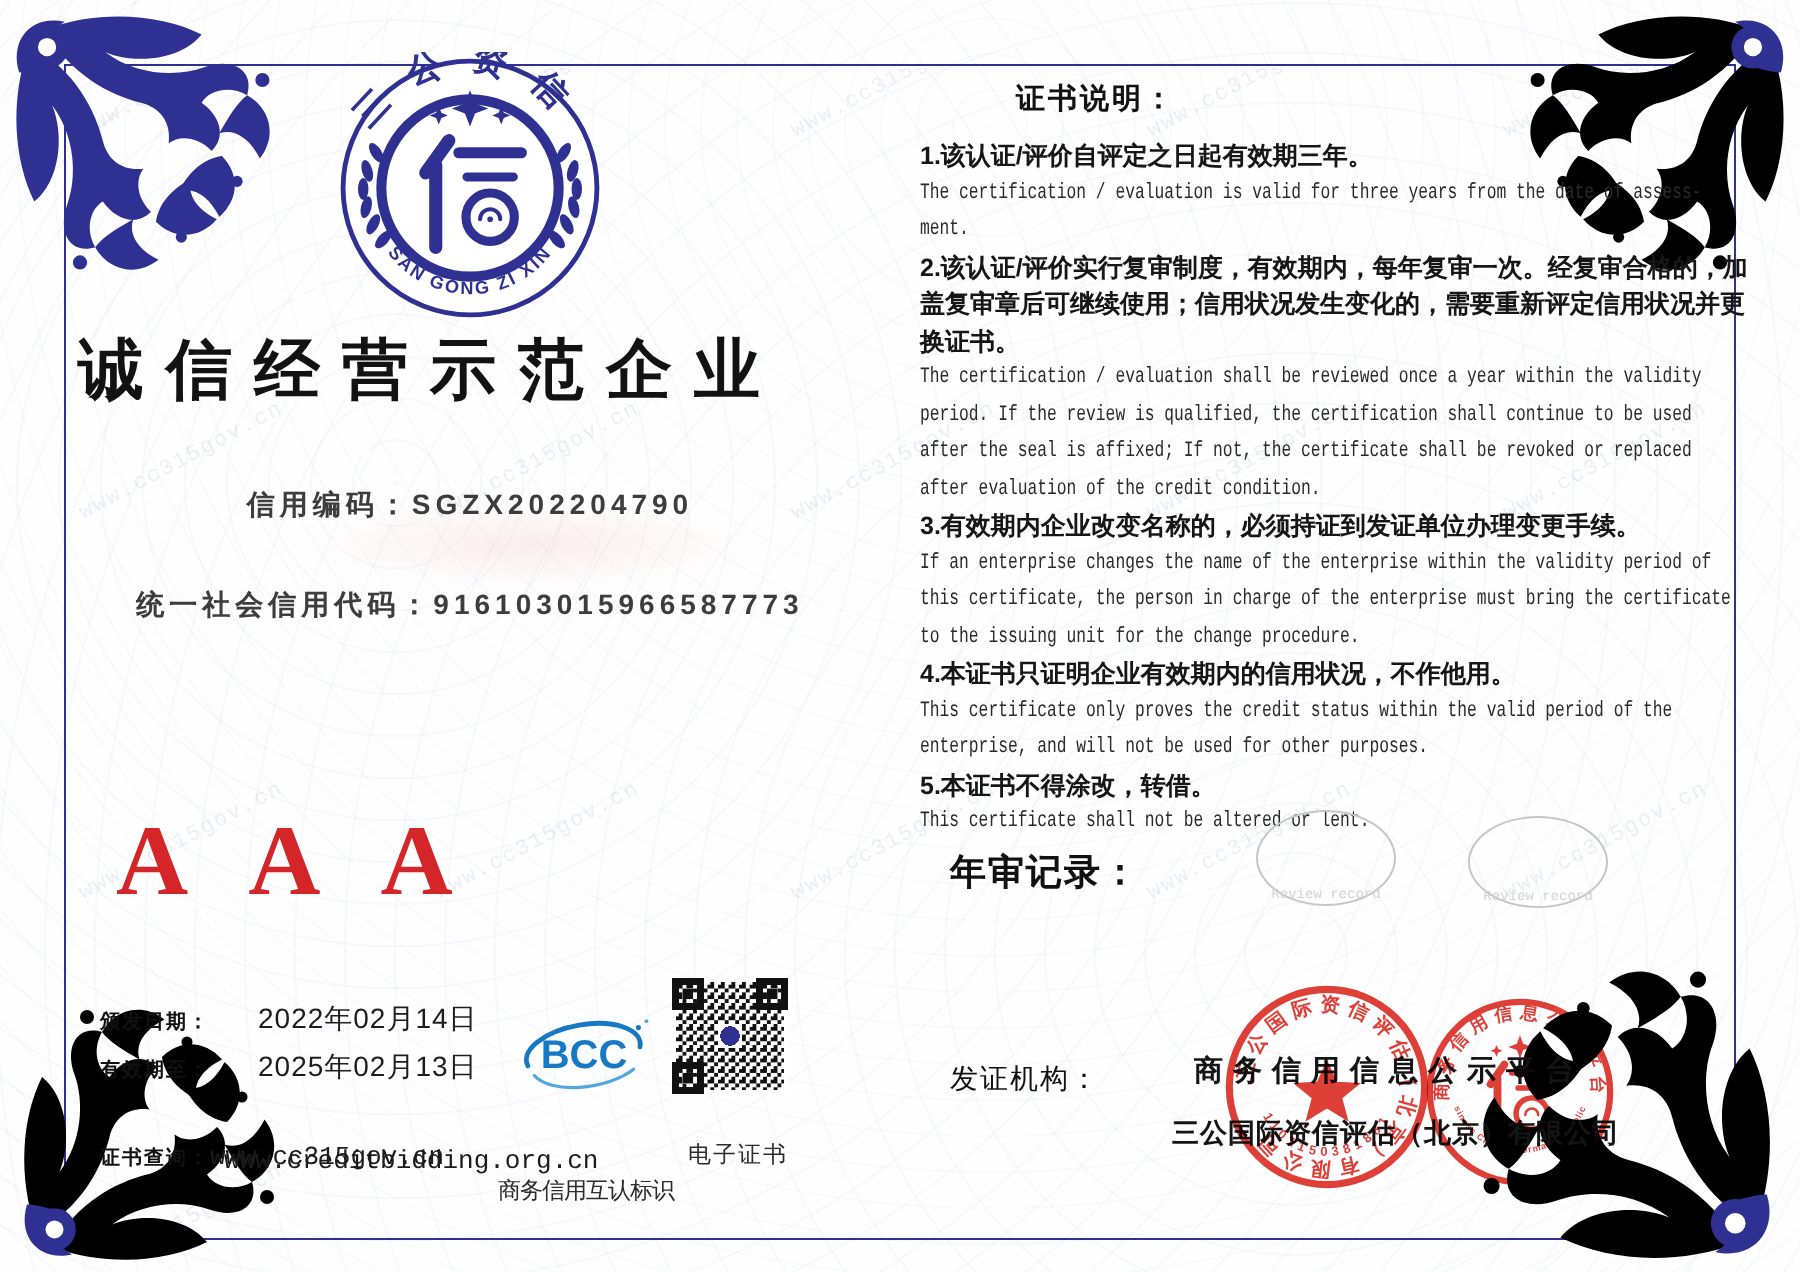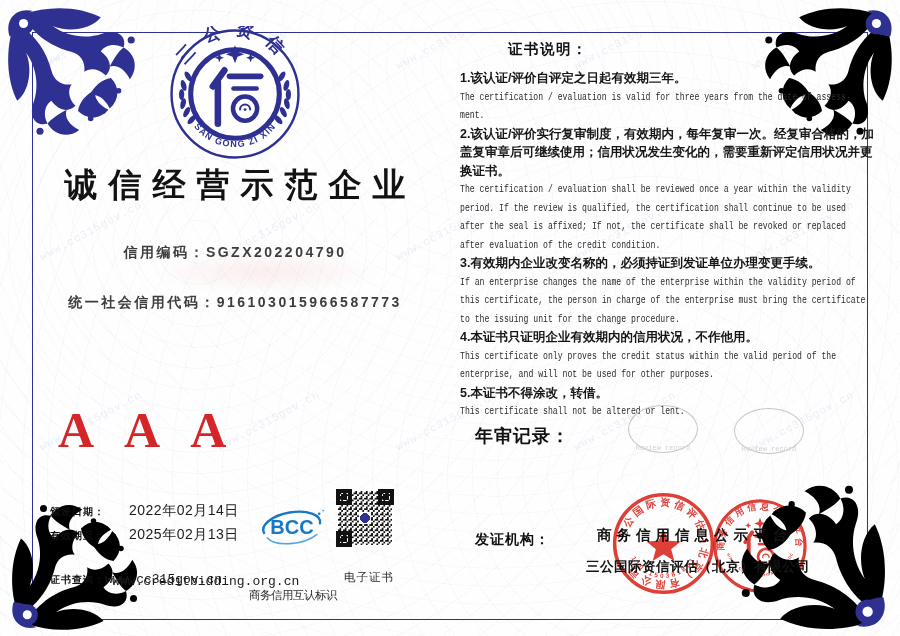--- a/index.html
+++ b/index.html
@@ -25,21 +25,21 @@
   
   .frame { position:absolute; left:32px; top:32px; right:32px; bottom:16px;
     border:1.5px solid #2e3192; pointer-events:none; }
   .flourish { position:absolute; color:#2e3192; }
   .fl-tl { left:2px;  top:2px;    width:152px; height:152px; }
   .fl-tr { right:2px; top:2px;    width:152px; height:152px; transform:scaleX(-1); }
   .fl-bl { left:2px;  bottom:0px; width:158px; height:150px; transform:scaleY(-1); }
   .fl-br { right:0px; bottom:0px; width:188px; height:172px; transform:scale(-1,-1); }
   
   .logo { left:167px; top:26px; width:136px; height:136px; }
-  .title { left:28px; top:163px; width:414px; text-align:center; font-size:33px; font-weight:bold;
+  .title { left:28px; top:163px; width:414px; text-align:left; font-size:33px; font-weight:bold;
     color:#121212; letter-spacing:11px; padding-left:11px; white-space:nowrap; }
   .code-line { left:28px; top:244px; width:414px; text-align:center; font-size:14px;
     letter-spacing:2.5px; color:#3d3d3d; font-weight:600; white-space:nowrap; }
   .uscc-line { top:294px; }
   .paragraph { left:38px; top:321px; width:398px; font-size:15px; line-height:26.5px;
     letter-spacing:1px; font-weight:600; color:#2d2d2d; text-indent:2em; text-align:justify; }
   .grade { left:28px; top:401px; width:414px; 
     font-family:"Liberation Serif","DejaVu Serif",serif; font-weight:bold; font-size:50px;
     color:#d42528; letter-spacing:30px; padding-left:30px; white-space:nowrap; }
   .meta-line { left:50px; white-space:nowrap; }
@@ -56,21 +56,21 @@
   .desc-heading { left:460px; top:40px; font-size:14.5px; font-weight:bold; letter-spacing:1.5px; color:#111;margin-left:48px; }
   .desc-body { left:460px; top:69px; width:416px; }
   .desc-body .zh { font-size:12.5px; font-weight:bold; color:#161616; line-height:18.5px; }
   .desc-body .en { font-size:11px; font-family:"Liberation Mono","DejaVu Sans Mono",monospace;
     color:#2a2a2a; line-height:18.5px; white-space:nowrap; transform:scaleX(0.74); transform-origin:0 50%; }
   .review-label { left:475px; top:424px; font-size:18px; font-weight:bold; letter-spacing:1px; color:#111; }
   .oval { border:1px solid #c6c6c6; border-radius:50%; display:flex; align-items:flex-end; justify-content:center; }
   .oval span { font-size:7px; color:#d2d2d2; font-family:"Liberation Mono",monospace; }
   .oval1 { left:628px; top:405px; width:70px; height:48px; }
   .oval2 { left:734px; top:408px; width:70px; height:46px; }
-  .issuer-label { left:475px; top:531px; font-size:14px; font-weight:bold; letter-spacing:1px; color:#111; }
+  .issuer-label { left:475px; top:531px; font-size:14px; font-weight:normal; letter-spacing:1px; color:#111; }
   .issuer-line1 { left:597px; top:526px; font-size:14.5px; font-weight:600; letter-spacing:5px; color:#141414; white-space:nowrap; }
   .issuer-line2 { left:586px; top:558px; font-size:13.5px; font-weight:600; letter-spacing:0.5px; color:#141414; white-space:nowrap; }
   .stamp { mix-blend-mode:multiply; opacity:0.9; }
   .stamp1 { left:611px; top:491px; width:105px; height:105px; }
   .stamp2 { left:711px; top:497px; width:98px; height:98px; }
 </style>
 </head>
 <body>
 
 <div class="cert">

